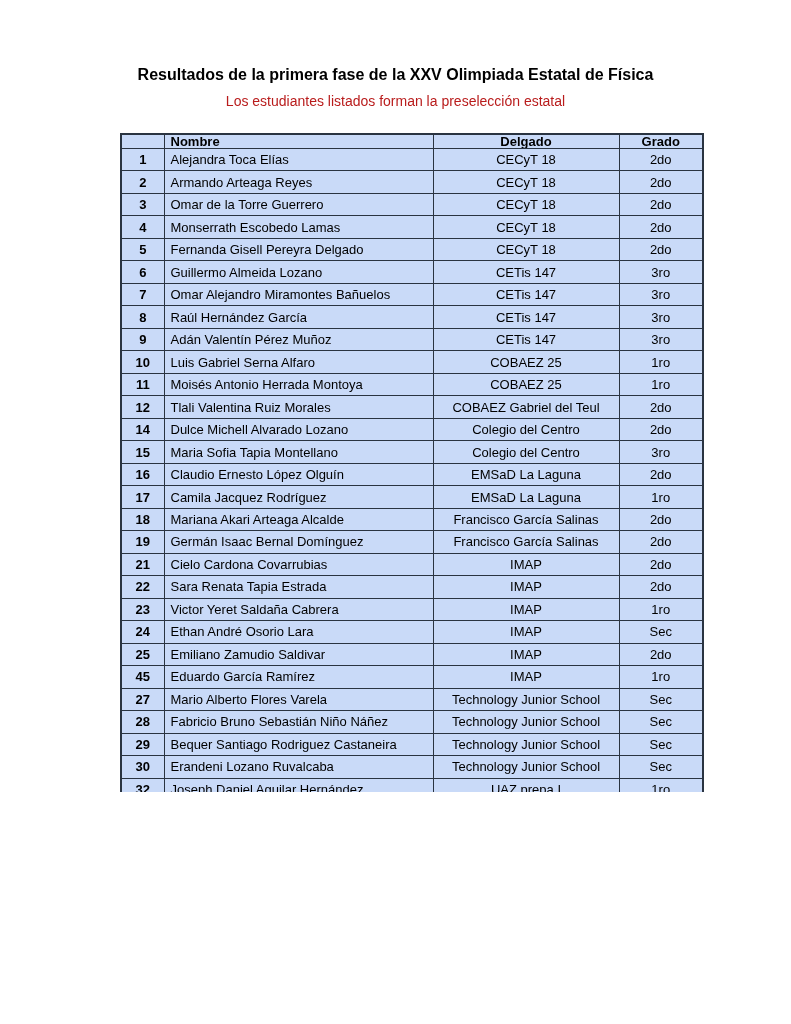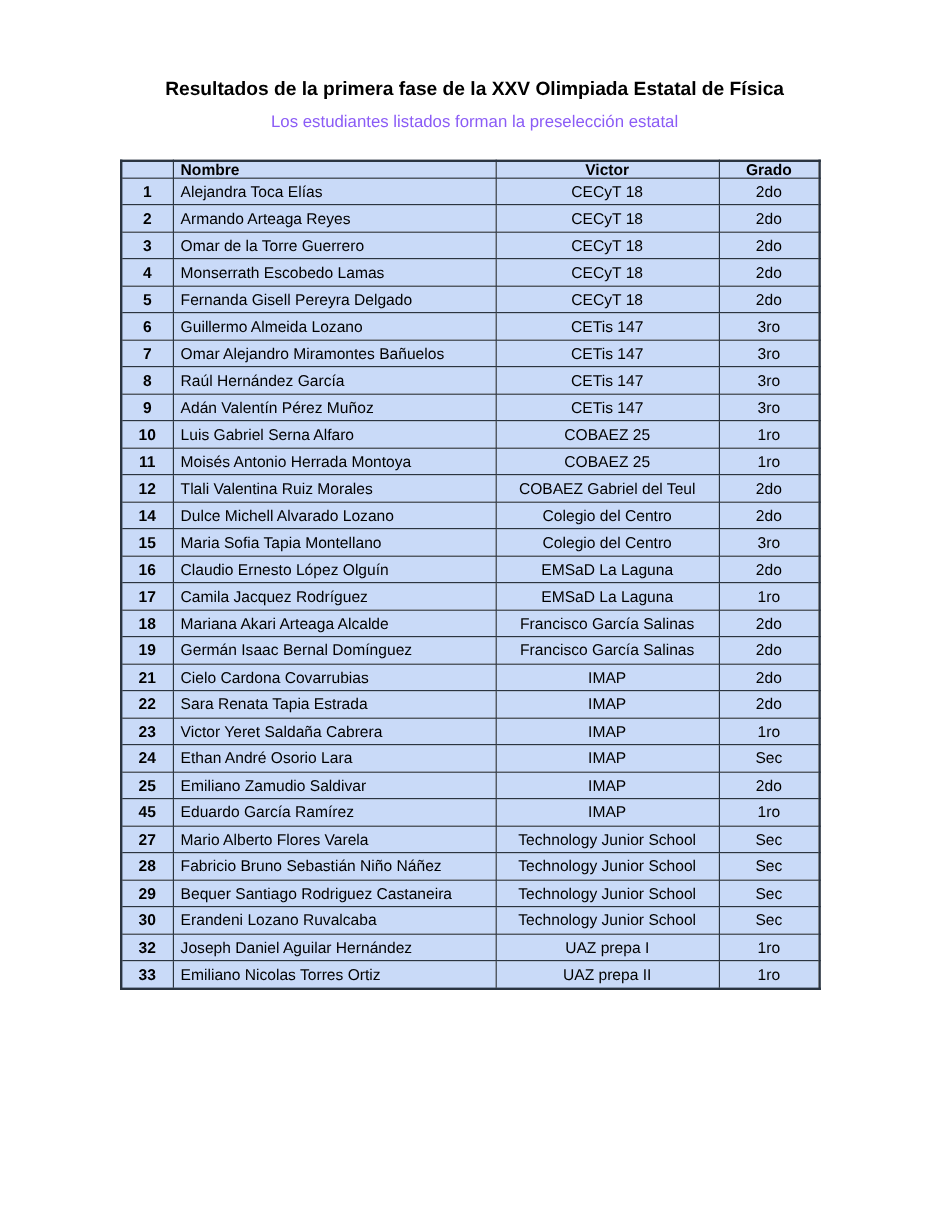--- a/index.html
+++ b/index.html
@@ -3,21 +3,21 @@
 <meta charset="utf-8">
 <style>
   html, body {
     margin: 0;
     padding: 0;
     background: #ffffff;
   }
   .page {
     position: relative;
     width: 791px;
-    height: 1024px;
+    height: 792px;
     background: #ffffff;
     font-family: "Liberation Sans", "DejaVu Sans", sans-serif;
     color: #000000;
     overflow: hidden;
   }
   .doc-title {
     position: absolute;
     top: 66px;
     left: 0;
     width: 100%;
@@ -29,25 +29,25 @@
   }
   .doc-subtitle {
     position: absolute;
     top: 93px;
     left: 0;
     width: 100%;
     margin: 0;
     text-align: center;
     font-size: 14px;
     font-weight: normal;
-    color: #8b5cf6;
+    color: #b91c1c;
   }
   table.results {
     position: absolute;
-    left: 100px;
+    left: 120px;
     top: 133px;
     width: 582px;
     height: 692px;
     border-collapse: collapse;
     table-layout: fixed;
     border: 2px solid #2a3441;
   }
   table.results th,
   table.results td {
     border: 1px solid #2a3441;
@@ -81,21 +81,21 @@
     <colgroup>
       <col class="c-num">
       <col class="c-name">
       <col class="c-school">
       <col class="c-grade">
     </colgroup>
     <thead>
       <tr>
         <th></th>
         <th class="cell-left">Nombre</th>
-        <th>Victor</th>
+        <th>Delgado</th>
         <th>Grado</th>
       </tr>
     </thead>
     <tbody id="rows-body">
         <tr>
           <td class="cell-num">1</td>
           <td class="cell-left">Alejandra Toca Elías</td>
           <td>CECyT 18</td>
           <td>2do</td>
         </tr>

